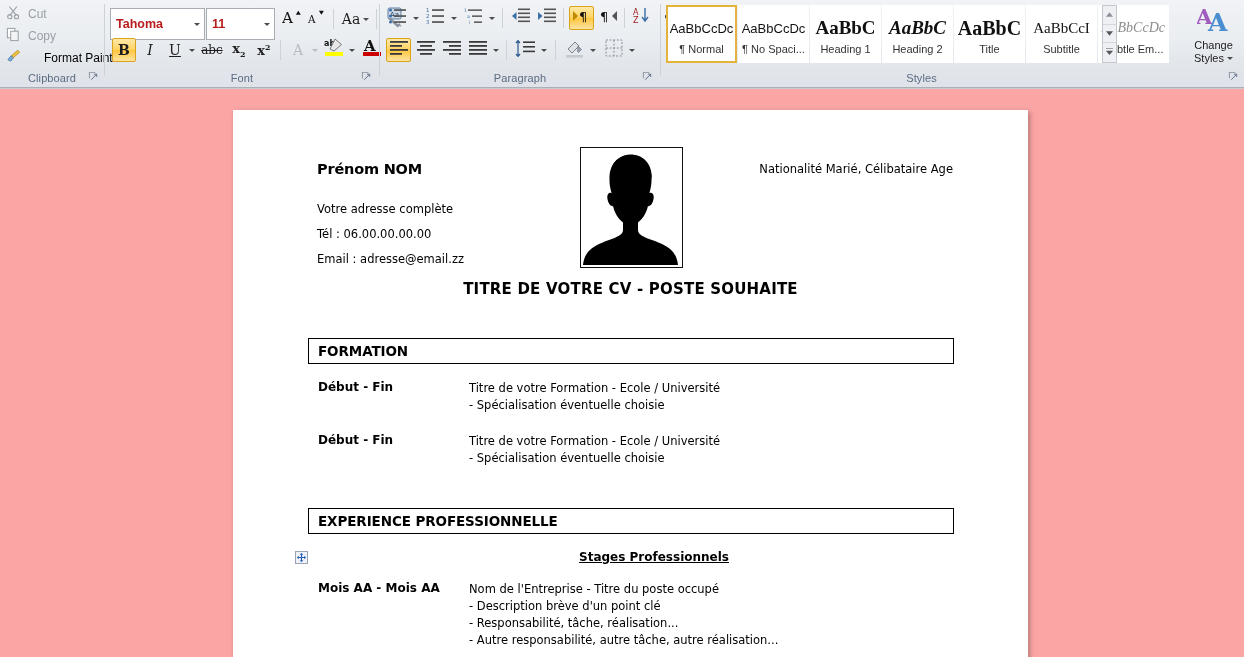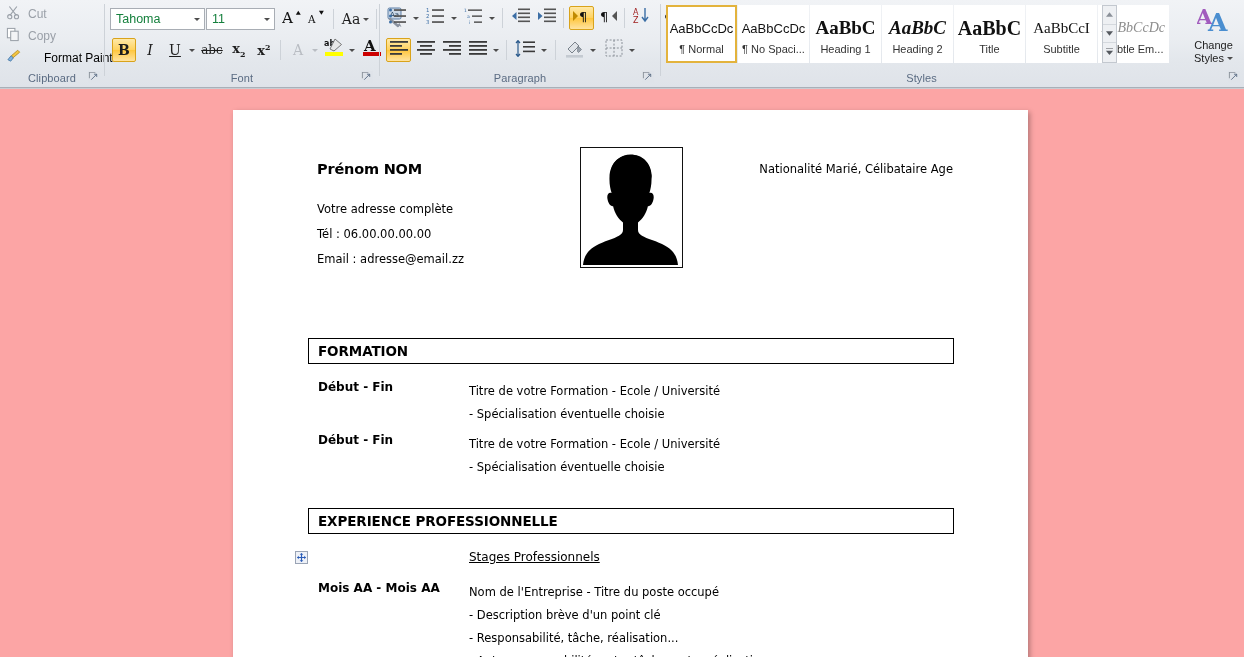--- a/index.html
+++ b/index.html
@@ -35,24 +35,24 @@
 
   
   #g-clipboard{left:0;width:104px;}
   .clip-item{position:absolute;left:6px;display:flex;align-items:center;gap:6px;font-size:12px;}
   .clip-item .lbl{white-space:nowrap;}
   .dim{color:#9aa0a8;}
 
   
   #g-font{left:105px;width:274px;}
   .fld{
-    position:absolute;box-sizing:border-box;height:22px;
+    position:absolute;box-sizing:border-box;height:32px;
     background:#fff;border:1px solid #a8adb4;
-    font-size:12.5px;color:#15803d;
-    display:flex;align-items:center;
+    font-size:12.5px;color:#b91c1c;
+    display:flex;align-items:center;font-weight:bold;
   }
   .fld .val{padding-left:5px;flex:1;overflow:hidden;white-space:nowrap;}
   .fld .arw{width:14px;display:flex;align-items:center;justify-content:center;}
   .tb-btn{
     position:absolute;box-sizing:border-box;
     display:flex;align-items:center;justify-content:center;
     border:1px solid transparent;border-radius:2px;
   }
   .tb-btn.active{
     background:linear-gradient(to bottom,#ffe9a8,#ffd25e 50%,#ffc63d 51%,#ffe3a0);
@@ -116,25 +116,25 @@
   }
 
   .sec-box{
     position:absolute;left:75px;width:646px;height:26px;box-sizing:border-box;
     border:1.6px solid #000;background:#fff;
   }
   .sec-box .t{position:absolute;left:9px;top:4px;font-size:13.5px;font-weight:bold;letter-spacing:-.1px;}
 
   .entry{position:absolute;}
   .entry .dates{position:absolute;left:85px;font-size:12px;font-weight:bold;white-space:nowrap;}
-  .entry .body{position:absolute;left:236px;font-size:11.5px;line-height:23px;white-space:pre-line;}
+  .entry .body{position:absolute;left:236px;font-size:11.5px;line-height:17px;white-space:pre-line;}
 
   .sub-title{
-    position:absolute;left:236px;width:370px;text-align:left;
-    font-size:12px;font-weight:normal;text-decoration:underline;
+    position:absolute;left:236px;width:370px;text-align:center;
+    font-size:12px;font-weight:bold;text-decoration:underline;
   }
   .tbl-handle{
     position:absolute;left:62px;width:13px;height:13px;box-sizing:border-box;
     border:1px solid #9aa4b5;background:#eef1f7;
     display:flex;align-items:center;justify-content:center;
   }
   .tbl-handle svg{display:block}
 </style>
 </head>
 <body>
@@ -590,20 +590,21 @@
                      C 73.2 46.5 71.4 44 68.4 45
                      C 69.6 41 70.8 36 70.5 29
                      C 70 17 63 7 49.5 7 Z" fill="#000000"></path>
             <path d="M36 12 C40 8 45 6.5 49.5 6.5 C55 6.5 61 8.5 64.5 12.5 C67 15 68.8 18 69.8 22
                      C70.6 25.5 70.9 28 70.7 31 C70 27 68.5 23 66 20 C62 15.5 56 13 49.5 13
                      C43.5 13 38.5 15 35 18.5 C32 21.6 30 25.6 29.3 30 C29 26.6 29.6 22.6 31 19
                      C32.2 16 33.8 13.8 36 12 Z" fill="#000000"></path>
           </svg>
         </div>
 
+        <div class="cv-title">TITRE DE VOTRE CV - POSTE SOUHAITE</div>
 
         <div class="sec-box" style="top:228px;">
           <span class="t">FORMATION</span>
         </div>
         <div class="entry" style="top:270px;width:795px;">
           <span class="dates">Début - Fin</span>
           <span class="body">Titre de votre Formation - Ecole / Université
    - Spécialisation  éventuelle  choisie</span>
         </div>
         <div class="entry" style="top:323px;width:795px;">

